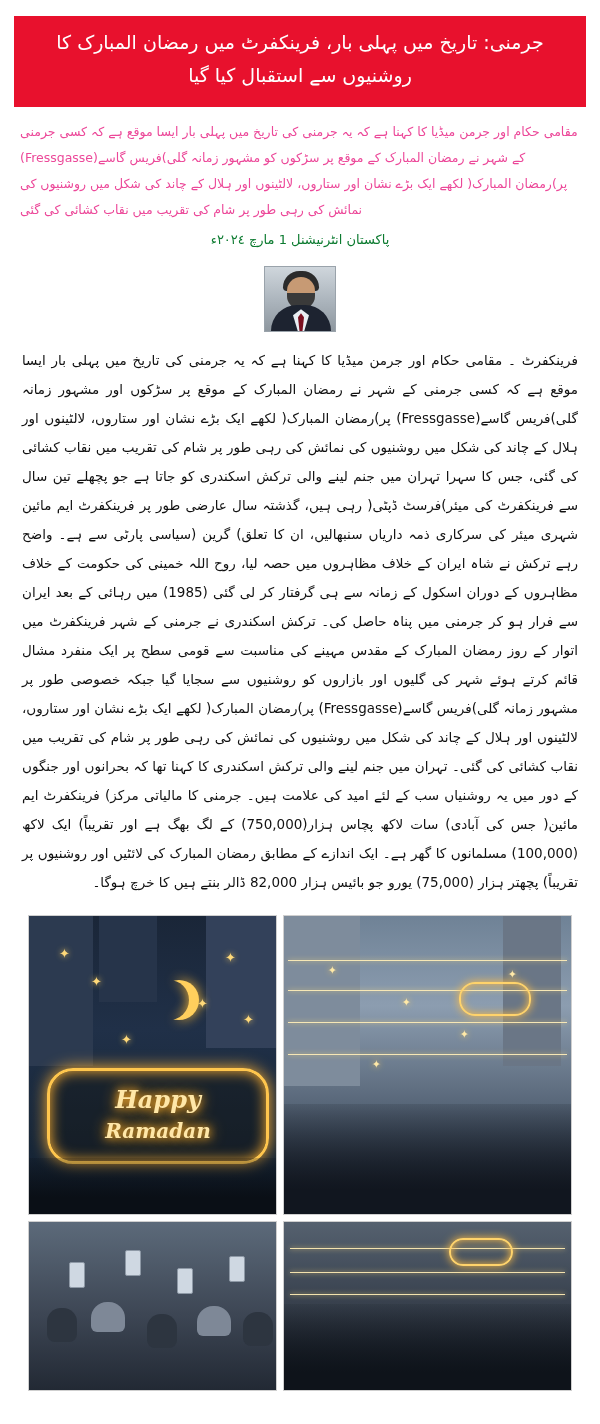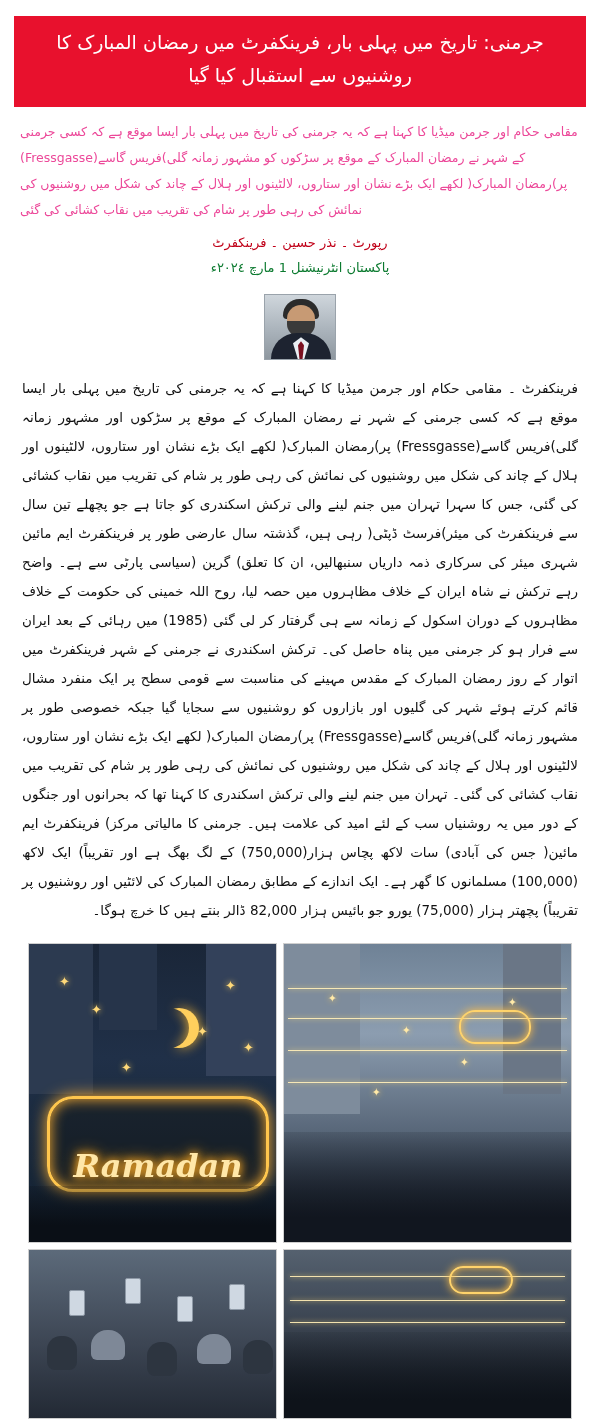--- a/index.html
+++ b/index.html
@@ -143,21 +143,21 @@
     box-shadow:0 0 16px #ffb02e, inset 0 0 14px #ffb02e;
     background: rgba(20,16,8,.35);
   }
   .p1 .sign .l1, .p1 .sign .l2 {
     position:absolute; left:0; right:0; text-align:center;
     color:#ffe7a8; font-family:"DejaVu Serif","Liberation Serif",serif;
     font-style:italic; font-weight:bold;
     text-shadow:0 0 8px #ffb02e, 0 0 16px #ff9d00;
   }
   .p1 .sign .l1 { top:14px; font-size:24px; }
-  .p1 .sign .l2 { top:48px; font-size:32px; }
+  .p1 .sign .l2 { top:48px; font-size:20px; }
   .p1 .crowd {
     position:absolute; left:0; right:0; bottom:0; height:56px;
     background: linear-gradient(180deg, rgba(10,14,22,.2), #0a0f16 70%);
   }
 
   
   .p2 { width: 300px; height: 300px;
         background: linear-gradient(180deg,#6f8296 0%,#8c9db0 30%,#4a586a 72%,#1d2531 100%); }
   .p2 .tower { position:absolute; right:10px; top:0; width:58px; height:150px; background:#6a7686; }
   .p2 .left-b { position:absolute; left:0; top:0; width:76px; height:170px; background:#7e8c9c; }
@@ -206,21 +206,20 @@
 <body>
 
 <div class="page">
 
   <div class="headline-banner">
     <span class="headline-text">جرمنی:  تاریخ میں پہلی بار، فرینکفرٹ میں رمضان المبارک کا روشنیوں سے استقبال کیا گیا</span>
   </div>
 
   <div class="intro">مقامی حکام اور جرمن میڈیا کا کہنا ہے کہ یہ جرمنی کی تاریخ میں پہلی بار ایسا موقع ہے کہ کسی جرمنی کے شہر نے رمضان المبارک کے موقع پر سڑکوں کو مشہور زمانہ گلی)فریس گاسے(Fressgasse) پر)رمضان المبارک( لکھے ایک بڑے نشان اور ستاروں، لالٹینوں اور ہلال کے چاند کی شکل میں روشنیوں کی نمائش کی رہی طور پر شام کی تقریب میں نقاب کشائی کی گئی</div>
 
-  <div class="byline">رپورٹ ۔ نذر حسین ۔ فرینکفرٹ</div>
 
   <div class="dateline">پاکستان انٹرنیشنل 1 مارچ ٢٠٢٤ء</div>
 
   <div class="portrait-wrap">
     <div class="portrait">
       <div class="hair"></div>
       <div class="face"></div>
       <div class="beard"></div>
       <div class="suit"></div>
       <div class="shirt"></div>
@@ -238,20 +237,21 @@
         <div class="bldg b3"></div>
         <div class="bldg b2"></div>
         <div class="moon"></div>
         <div class="glowstar" style="left:30px; top:30px;">✦</div>
         <div class="glowstar" style="left:62px; top:58px;">✦</div>
         <div class="glowstar" style="left:196px; top:34px;">✦</div>
         <div class="glowstar" style="left:168px; top:80px;">✦</div>
         <div class="glowstar" style="left:214px; top:96px;">✦</div>
         <div class="glowstar" style="left:92px; top:116px;">✦</div>
         <div class="sign">
+          <div class="l1">Happy</div>
           <div class="l2">Ramadan</div>
         </div>
         <div class="crowd"></div>
       </div>
 
       <div class="ph p2">
         <div class="left-b"></div>
         <div class="tower"></div>
         <div class="strand" style="top:44px;"></div>
         <div class="strand" style="top:74px;"></div>

